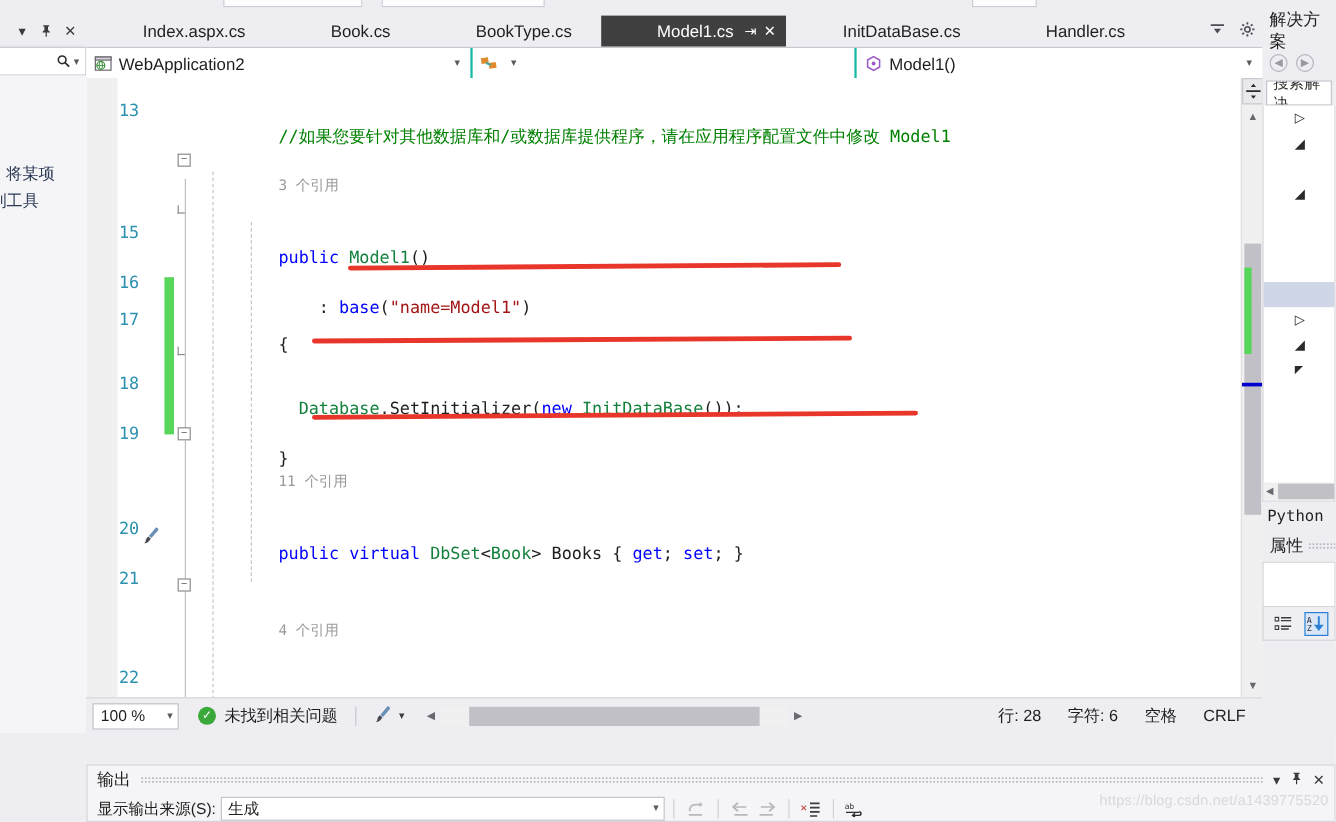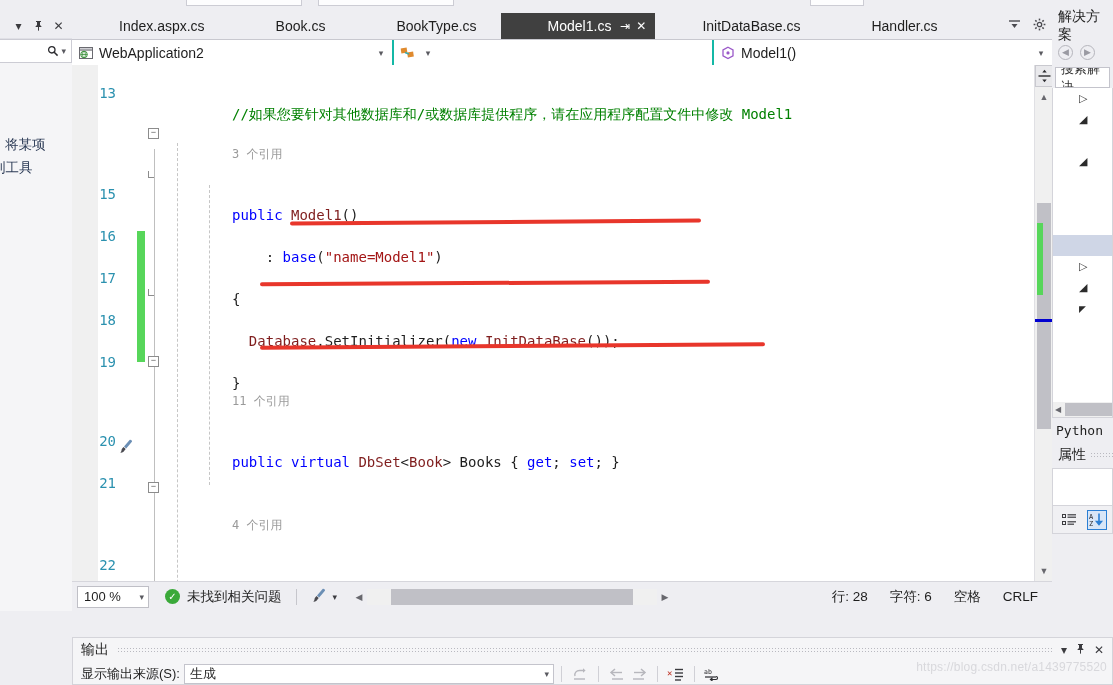--- a/index.html
+++ b/index.html
@@ -68,21 +68,21 @@
   .line { position:relative; height:21px; line-height:21px; white-space:pre;
     font-family:"DejaVu Sans Mono","Liberation Mono",monospace; font-size:14px; }
   .lnum { position:absolute; left:0; width:44px; text-align:right; color:#2b91af;
     font-family:"DejaVu Sans Mono","Liberation Mono",monospace; font-size:14px; }
   .ltext { position:absolute; left:160px; }
   .ref-line .ltext { color:#9a9a9a; font-size:12px; }
   .ref-line { height:19px; line-height:19px; }
 
   
   .k   { color:#0000ff; }
-  .t   { color:#7f1d1d; }
+  .t   { color:#15803d; }
   .s   { color:#a31515; }
   .cm  { color:#008000; }
   .pl  { color:#1e1e1e; }
 
   
   .chg { position:absolute; left:65px; width:8px; background:#57d65a; }
   
   .vline { position:absolute; width:0; border-left:1px solid #bfbfbf; }
   .vdash { position:absolute; width:0; border-left:1px dashed #c6c6c6; }
   
@@ -320,21 +320,21 @@
           <span class="lnum">15</span>
           <span class="ltext"><span class="k">public </span><span class="t">Model1</span><span class="pl">()</span></span>
         </div>
         <div class="collapse" style="top:63px;"><span class="gl">−</span></div>
 
         <div class="line" style="top:79px;">
           <span class="lnum">16</span>
           <span class="ltext"><span class="pl">    : </span><span class="k">base</span><span class="pl">(</span><span class="s">"name=Model1"</span><span class="pl">)</span></span>
         </div>
 
-        <div class="line" style="top:100px;">
+        <div class="line" style="top:89px;">
           <span class="lnum">17</span>
           <span class="ltext pl">{</span>
         </div>
 
         <div class="line" style="top:121px;">
           <span class="lnum">18</span>
           <span class="ltext"><span class="pl">  </span><span class="t">Database</span><span class="pl">.</span><span class="pl">SetInitializer</span><span class="pl">(</span><span class="k">new </span><span class="t">InitDataBase</span><span class="pl">());</span></span>
         </div>
 
         <div class="line" style="top:142px;">

